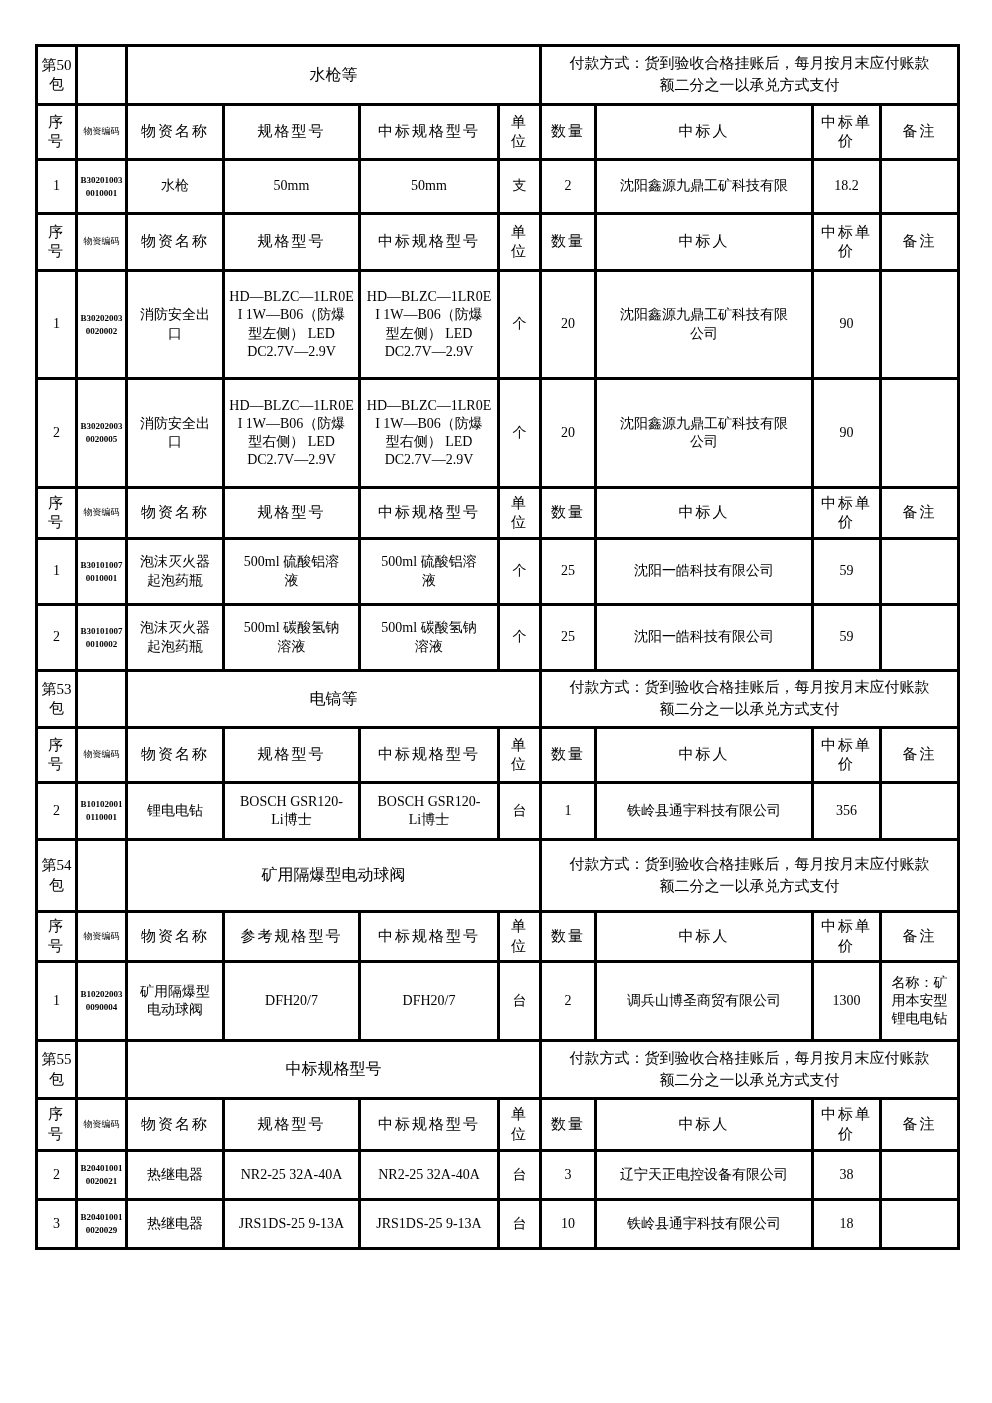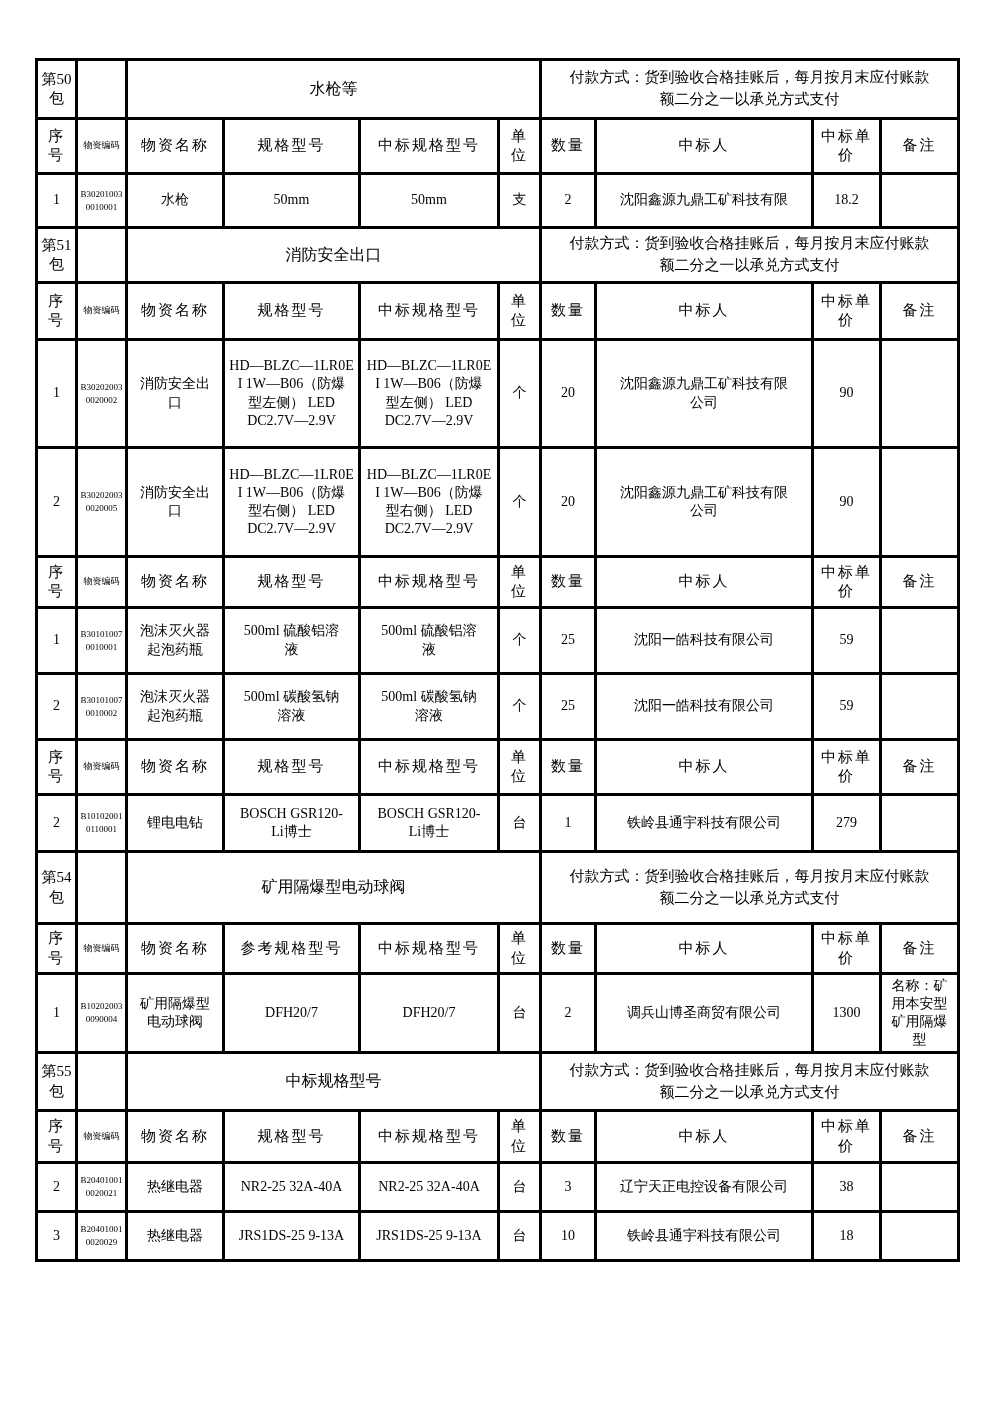--- a/index.html
+++ b/index.html
@@ -8,21 +8,21 @@
     width: 992px;
     height: 1403px;
     background: #ffffff;
     color: #000000;
     font-family: "Liberation Serif", "DejaVu Serif", serif;
     position: relative;
   }
   table.doc-table {
     position: absolute;
     left: 35px;
-    top: 58px;
+    top: 44px;
     width: 922px;
     border-collapse: collapse;
     table-layout: fixed;
   }
   td {
     border: 3px solid #000000;
     text-align: center;
     vertical-align: middle;
     padding: 1px 3px;
     white-space: pre-line;
@@ -34,21 +34,21 @@
   tr.title-row td { font-size: 16px; }
   tr.title-row td.payment { font-size: 15px; line-height: 1.45; }
   tr.title-row td.pkg-no { font-size: 15px; }
   tr.header-row td { font-size: 15px; letter-spacing: 2px; }
   tr.header-row td.hdr-code {
     font-size: 9px;
     letter-spacing: 0;
   }
   td.code {
     font-size: 9px;
-    font-weight: normal;
+    font-weight: bold;
     padding: 1px 1px;
     line-height: 1.4;
   }
   td.remark { font-size: 14px; }
 </style>
 </head>
 <body>
 
 <table class="doc-table">
   <colgroup>
@@ -90,27 +90,20 @@
 0010001</td>
         <td>水枪</td>
         <td>50mm</td>
         <td>50mm</td>
         <td>支</td>
         <td>2</td>
         <td>沈阳鑫源九鼎工矿科技有限</td>
         <td>18.2</td>
         <td class="remark"></td>
       </tr>
-      <tr class="title-row" style="height: 55px;">
-        <td class="pkg-no">第51包</td>
-        <td></td>
-        <td class="pkg-title" colspan="4">消防安全出口</td>
-        <td class="payment" colspan="4">付款方式：货到验收合格挂账后，每月按月末应付账款
-额二分之一以承兑方式支付</td>
-      </tr>
       <tr class="header-row" style="height: 57px;">
         <td class="hdr">序号</td>
         <td class="hdr hdr-code">物资编码</td>
         <td class="hdr">物资名称</td>
         <td class="hdr">规格型号</td>
         <td class="hdr">中标规格型号</td>
         <td class="hdr">单位</td>
         <td class="hdr">数量</td>
         <td class="hdr">中标人</td>
         <td class="hdr">中标单
@@ -197,20 +190,27 @@
         <td>500ml 碳酸氢钠
 溶液</td>
         <td>500ml 碳酸氢钠
 溶液</td>
         <td>个</td>
         <td>25</td>
         <td>沈阳一皓科技有限公司</td>
         <td>59</td>
         <td class="remark"></td>
       </tr>
+      <tr class="title-row" style="height: 57px;">
+        <td class="pkg-no">第53包</td>
+        <td></td>
+        <td class="pkg-title" colspan="4">电镐等</td>
+        <td class="payment" colspan="4">付款方式：货到验收合格挂账后，每月按月末应付账款
+额二分之一以承兑方式支付</td>
+      </tr>
       <tr class="header-row" style="height: 55px;">
         <td class="hdr">序号</td>
         <td class="hdr hdr-code">物资编码</td>
         <td class="hdr">物资名称</td>
         <td class="hdr">规格型号</td>
         <td class="hdr">中标规格型号</td>
         <td class="hdr">单位</td>
         <td class="hdr">数量</td>
         <td class="hdr">中标人</td>
         <td class="hdr">中标单
@@ -222,21 +222,21 @@
         <td class="code">B10102001
 0110001</td>
         <td>锂电电钻</td>
         <td>BOSCH GSR120-
 Li博士</td>
         <td>BOSCH GSR120-
 Li博士</td>
         <td>台</td>
         <td>1</td>
         <td>铁岭县通宇科技有限公司</td>
-        <td>279</td>
+        <td>356</td>
         <td class="remark"></td>
       </tr>
       <tr class="title-row" style="height: 72px;">
         <td class="pkg-no">第54包</td>
         <td></td>
         <td class="pkg-title" colspan="4">矿用隔爆型电动球阀</td>
         <td class="payment" colspan="4">付款方式：货到验收合格挂账后，每月按月末应付账款
 额二分之一以承兑方式支付</td>
       </tr>
       <tr class="header-row" style="height: 50px;">
@@ -259,21 +259,21 @@
         <td>矿用隔爆型
 电动球阀</td>
         <td>DFH20/7</td>
         <td>DFH20/7</td>
         <td>台</td>
         <td>2</td>
         <td>调兵山博圣商贸有限公司</td>
         <td>1300</td>
         <td class="remark">名称：矿
 用本安型
-矿用隔爆型</td>
+锂电电钻</td>
       </tr>
       <tr class="title-row" style="height: 58px;">
         <td class="pkg-no">第55包</td>
         <td></td>
         <td class="pkg-title" colspan="4">中标规格型号</td>
         <td class="payment" colspan="4">付款方式：货到验收合格挂账后，每月按月末应付账款
 额二分之一以承兑方式支付</td>
       </tr>
       <tr class="header-row" style="height: 52px;">
         <td class="hdr">序号</td>

